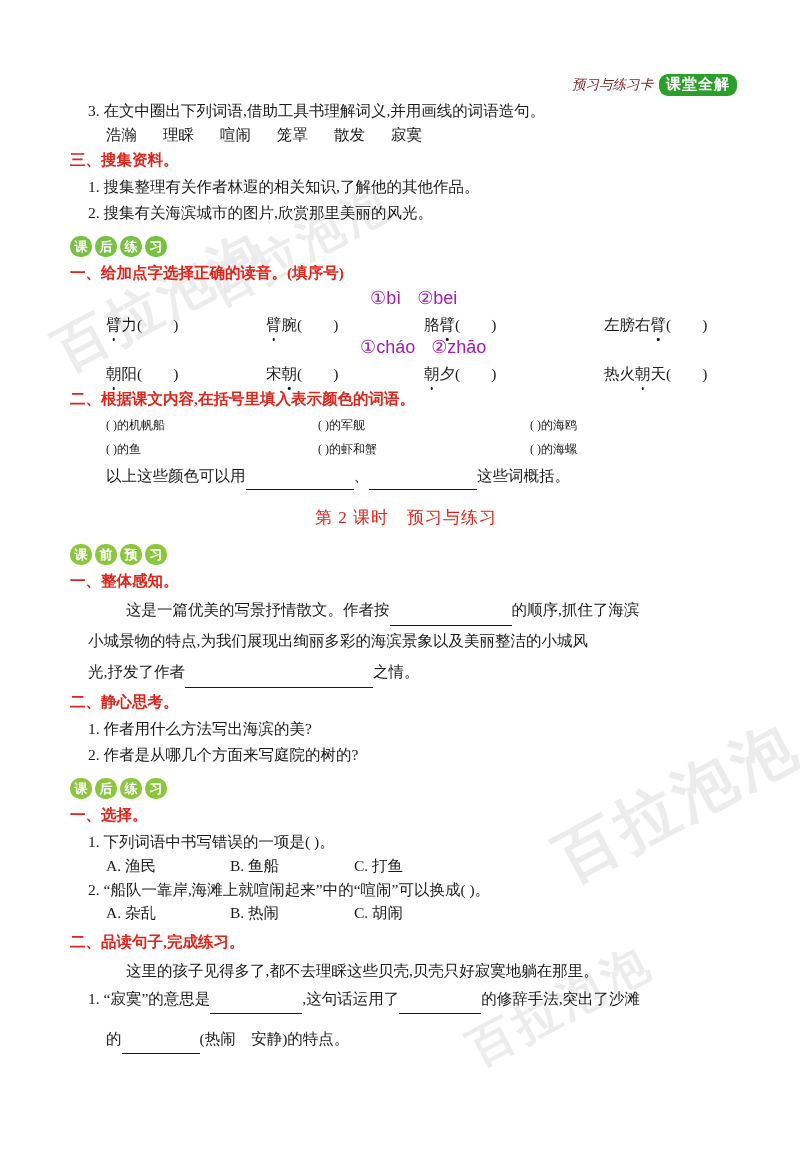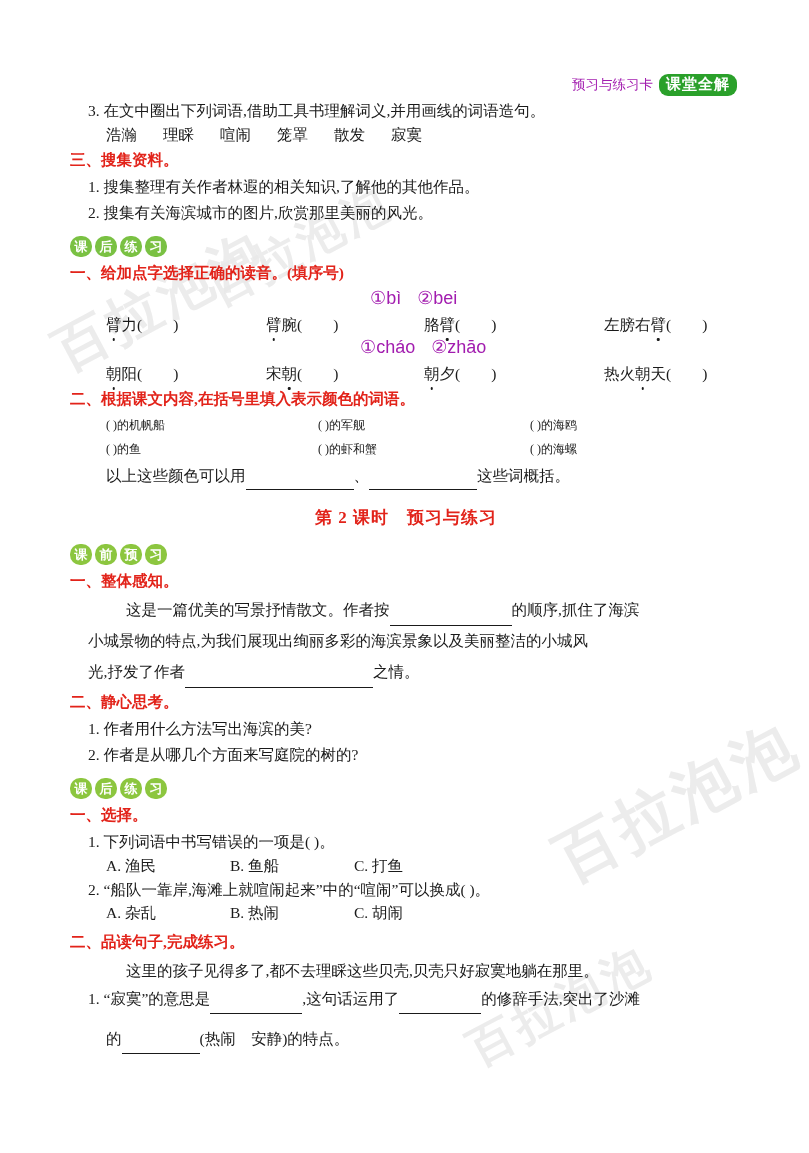--- a/index.html
+++ b/index.html
@@ -43,22 +43,23 @@
   .header {
     position: absolute;
     right: 72px;
     top: 74px;
     display: flex;
     align-items: center;
     gap: 6px;
   }
   .header-title {
     font-size: 13.5px;
-    color: #a21caf;
+    color: #7f1d1d;
     font-family: "Liberation Serif", serif;
+    font-style: italic;
   }
   .brand {
     display: inline-block;
     background: #2aa02a;
     color: #ffffff;
     font-size: 15px;
     font-weight: bold;
     padding: 1px 7px 2px 7px;
     border-radius: 9px;
     font-family: "Liberation Sans", sans-serif;
@@ -131,21 +132,21 @@
   .grid4 > div { }
 
   .colorrow { display: flex; font-size: 12px; padding-left: 36px; line-height: 2.0; }
   .colorrow .cell { width: 212px; }
 
   .u-long { display: inline-block; border-bottom: 1px solid #1a1a1a; }
 
   .section-title {
     text-align: center;
     color: #e2231a;
-    font-weight: bold;
+    font-weight: normal;
     font-size: 17px;
     margin: 16px 0 6px 0;
     letter-spacing: 1px;
   }
 
   .para { font-size: 15.5px; line-height: 1.95; text-indent: 0; }
   .opt-row { display: flex; font-size: 15.5px; padding-left: 36px; }
   .opt-row .o { width: 124px; }
   .tight { line-height: 1.72; }
 </style>

